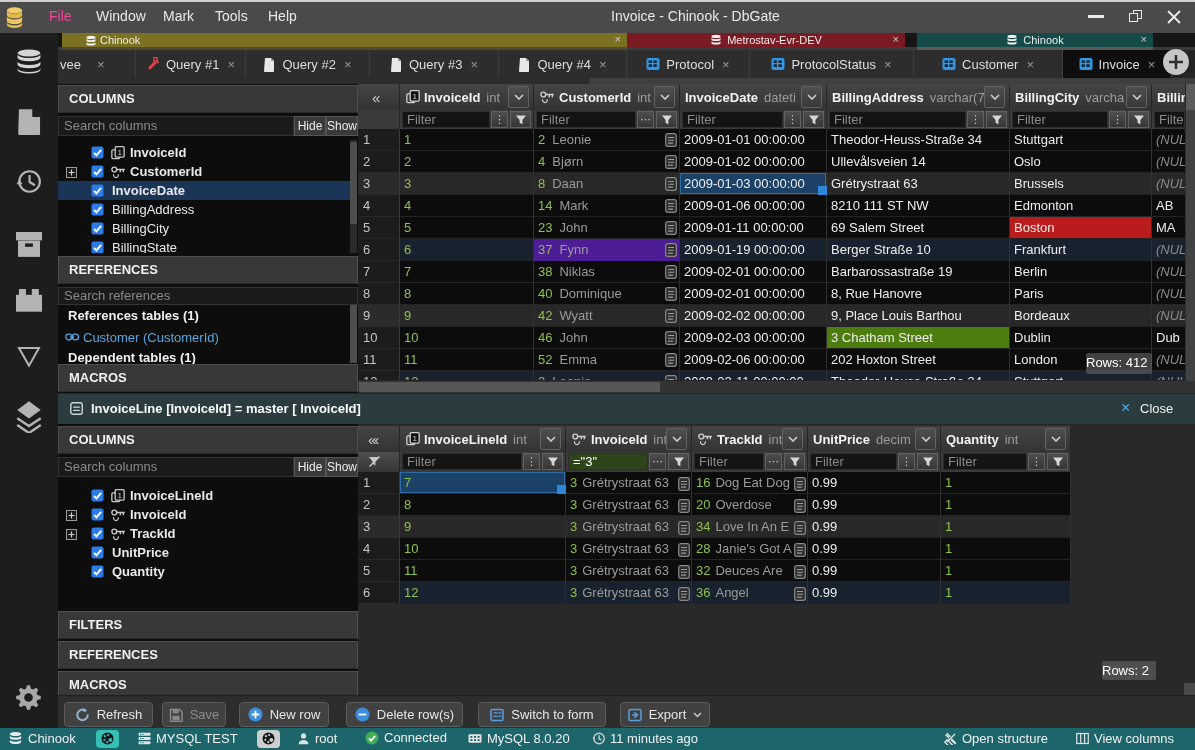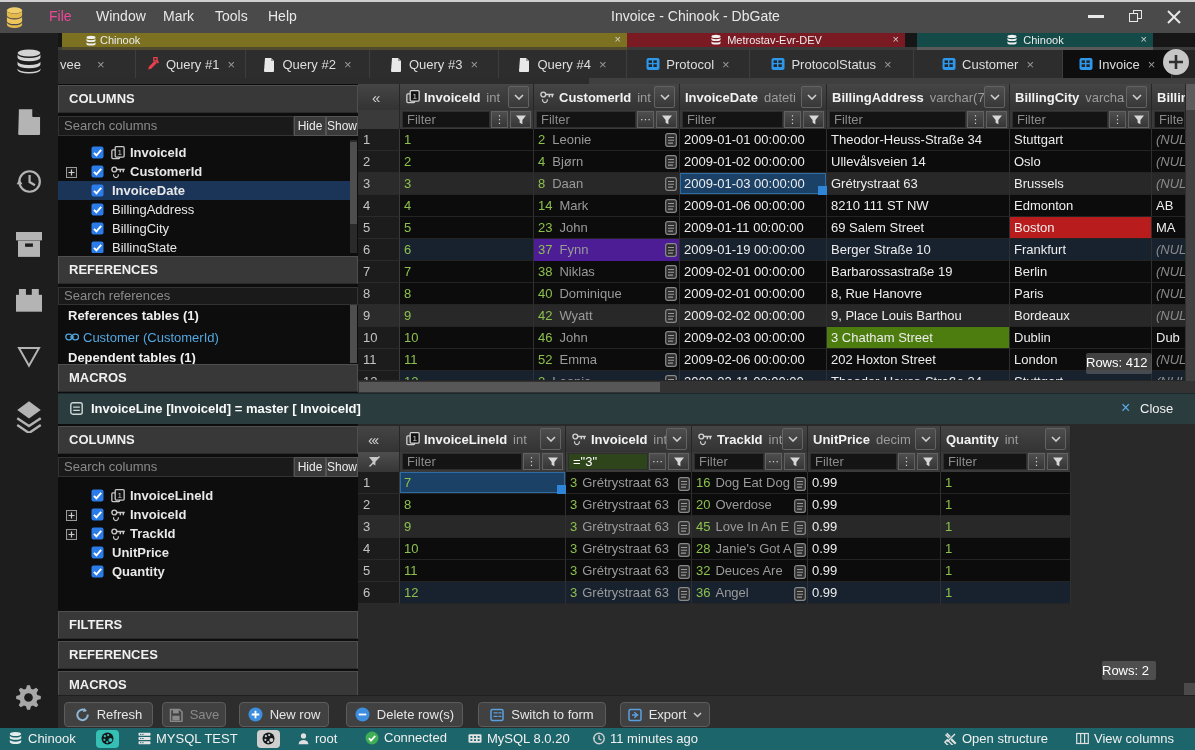--- a/index.html
+++ b/index.html
@@ -715,21 +715,21 @@
 <path d="M3,4.48 h6 M3,7.28 h6 M3,10.08 h5" stroke="#9a9a9a" stroke-width="1.1"></path>
       </svg></span></div>
 <div class="cell wht" style="left:808px;top:494px;width:133px;height:22px;background:#0c0c0c;">0.99</div>
 <div class="cell grn" style="left:941px;top:494px;width:130px;height:22px;background:#0c0c0c;">1</div>
 <div class="rnum" style="left:358px;top:516px;width:42px;height:22px;background:#2b2b2b;">3</div>
 <div class="cell grn" style="left:400px;top:516px;width:166px;height:22px;background:#282828;">9</div>
 <div class="cell" style="left:566px;top:516px;width:126px;height:22px;background:#282828;"><span class="grn">3</span><span class="gry" style="margin-left:5px;">Grétrystraat 63</span><span style="position:absolute;right:1px;top:4px;"><svg width="12" height="14" viewBox="0 0 12 14" style="">
         <rect x="0.7" y="0.7" width="10.6" height="12.6" rx="2" fill="#2e2e2e" stroke="#8a8a8a" stroke-width="1.2"></rect>
 <path d="M3,4.48 h6 M3,7.28 h6 M3,10.08 h5" stroke="#9a9a9a" stroke-width="1.1"></path>
       </svg></span></div>
-<div class="cell" style="left:692px;top:516px;width:116px;height:22px;background:#282828;"><span class="grn">45</span><span class="gry" style="margin-left:5px;">Love In An E</span><span style="position:absolute;right:1px;top:4px;background:#282828;"><svg width="12" height="14" viewBox="0 0 12 14" style="">
+<div class="cell" style="left:692px;top:516px;width:116px;height:22px;background:#282828;"><span class="grn">34</span><span class="gry" style="margin-left:5px;">Love In An E</span><span style="position:absolute;right:1px;top:4px;background:#282828;"><svg width="12" height="14" viewBox="0 0 12 14" style="">
         <rect x="0.7" y="0.7" width="10.6" height="12.6" rx="2" fill="#2e2e2e" stroke="#8a8a8a" stroke-width="1.2"></rect>
 <path d="M3,4.48 h6 M3,7.28 h6 M3,10.08 h5" stroke="#9a9a9a" stroke-width="1.1"></path>
       </svg></span></div>
 <div class="cell wht" style="left:808px;top:516px;width:133px;height:22px;background:#282828;">0.99</div>
 <div class="cell grn" style="left:941px;top:516px;width:130px;height:22px;background:#282828;">1</div>
 <div class="rnum" style="left:358px;top:538px;width:42px;height:22px;background:#1c1c1c;">4</div>
 <div class="cell grn" style="left:400px;top:538px;width:166px;height:22px;background:#0c0c0c;">10</div>
 <div class="cell" style="left:566px;top:538px;width:126px;height:22px;background:#0c0c0c;"><span class="grn">3</span><span class="gry" style="margin-left:5px;">Grétrystraat 63</span><span style="position:absolute;right:1px;top:4px;"><svg width="12" height="14" viewBox="0 0 12 14" style="">
         <rect x="0.7" y="0.7" width="10.6" height="12.6" rx="2" fill="#2e2e2e" stroke="#8a8a8a" stroke-width="1.2"></rect>
 <path d="M3,4.48 h6 M3,7.28 h6 M3,10.08 h5" stroke="#9a9a9a" stroke-width="1.1"></path>

